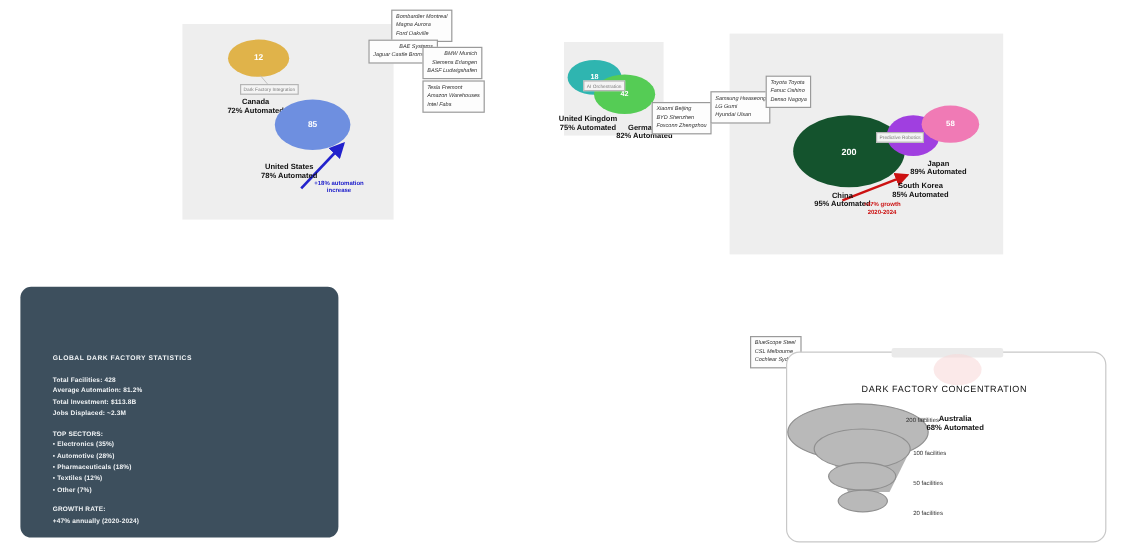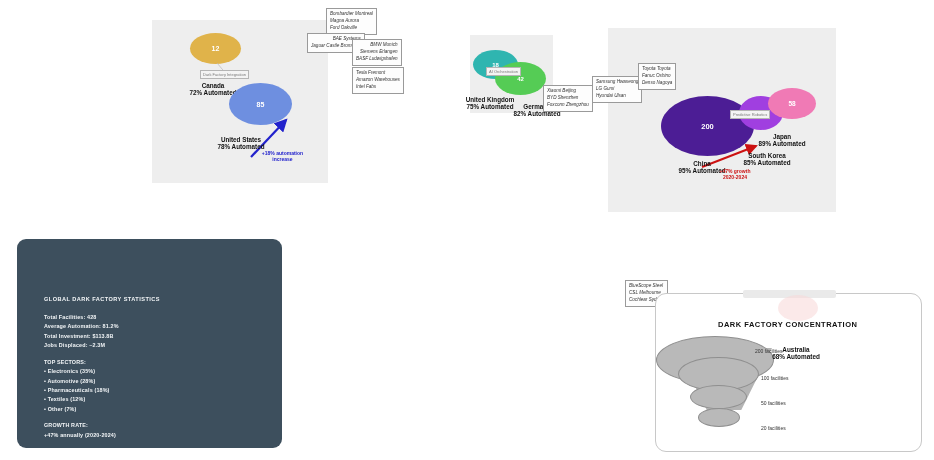--- a/index.html
+++ b/index.html
@@ -19,21 +19,21 @@
   .annot{position:absolute;font-size:5px;font-weight:bold;line-height:1.25;
          text-align:center;white-space:nowrap;}
   .statcard{position:absolute;background:#3d4f5d;border-radius:9px;
             color:#f2f5f7;padding:0;}
   .statcard .inner{position:absolute;left:27px;top:56px;font-size:5.4px;
                    font-weight:bold;line-height:1.75;letter-spacing:.15px;}
   .st-title{font-size:5.6px;font-weight:bold;letter-spacing:.45px;margin-bottom:8px;}
   .st-gap{height:7px;}
   .card{position:absolute;border:1px solid #c8c8c8;border-radius:11px;background:#fff;}
   .cardhdr{position:absolute;background:#eaeaea;border-radius:2px;}
-  .funnel-title{position:absolute;font-weight:bold;font-size:7.5px;letter-spacing:.5px;
+  .funnel-title{position:absolute;font-weight:normal;font-size:7.5px;letter-spacing:.5px;
                 color:#111;white-space:nowrap;}
   .fseg{position:absolute;background:#b9b9b9;border:1px solid #8f8f8f;border-radius:50%;}
   .fcone{position:absolute;background:#b4b4b4;}
   .flab{position:absolute;font-size:5px;color:#333;white-space:nowrap;}
   .flab.big{font-weight:bold;font-size:6.4px;color:#111;}
   .watermark{position:absolute;border-radius:50%;background:#f7d7d7;opacity:.55;}
   svg{position:absolute;overflow:visible;}
 </style>
 </head>
 <body>
@@ -139,21 +139,21 @@
   <div>LG Gumi</div>
   <div>Hyundai Ulsan</div>
 </div>
 
 <div class="tip" style="left:638px;top:63px;">
   <div>Toyota Toyota</div>
   <div>Fanuc Oshino</div>
   <div>Denso Nagoya</div>
 </div>
 
-<div class="bubble" style="left:661px;top:96px;width:93px;height:60px;background:#4c1d95;font-size:7.5px;">
+<div class="bubble" style="left:661px;top:96px;width:93px;height:60px;background:#14532d;font-size:7.5px;">
   <span>200</span>
 </div>
 
 <div class="bubble" style="left:739px;top:96px;width:44px;height:34px;background:#a03fe0;font-size:6px;">
   <span>67</span>
 </div>
 
 <div class="bubble" style="left:768px;top:88px;width:48px;height:31px;background:#f07ab5;font-size:6.5px;">
   <span>58</span>
 </div>

